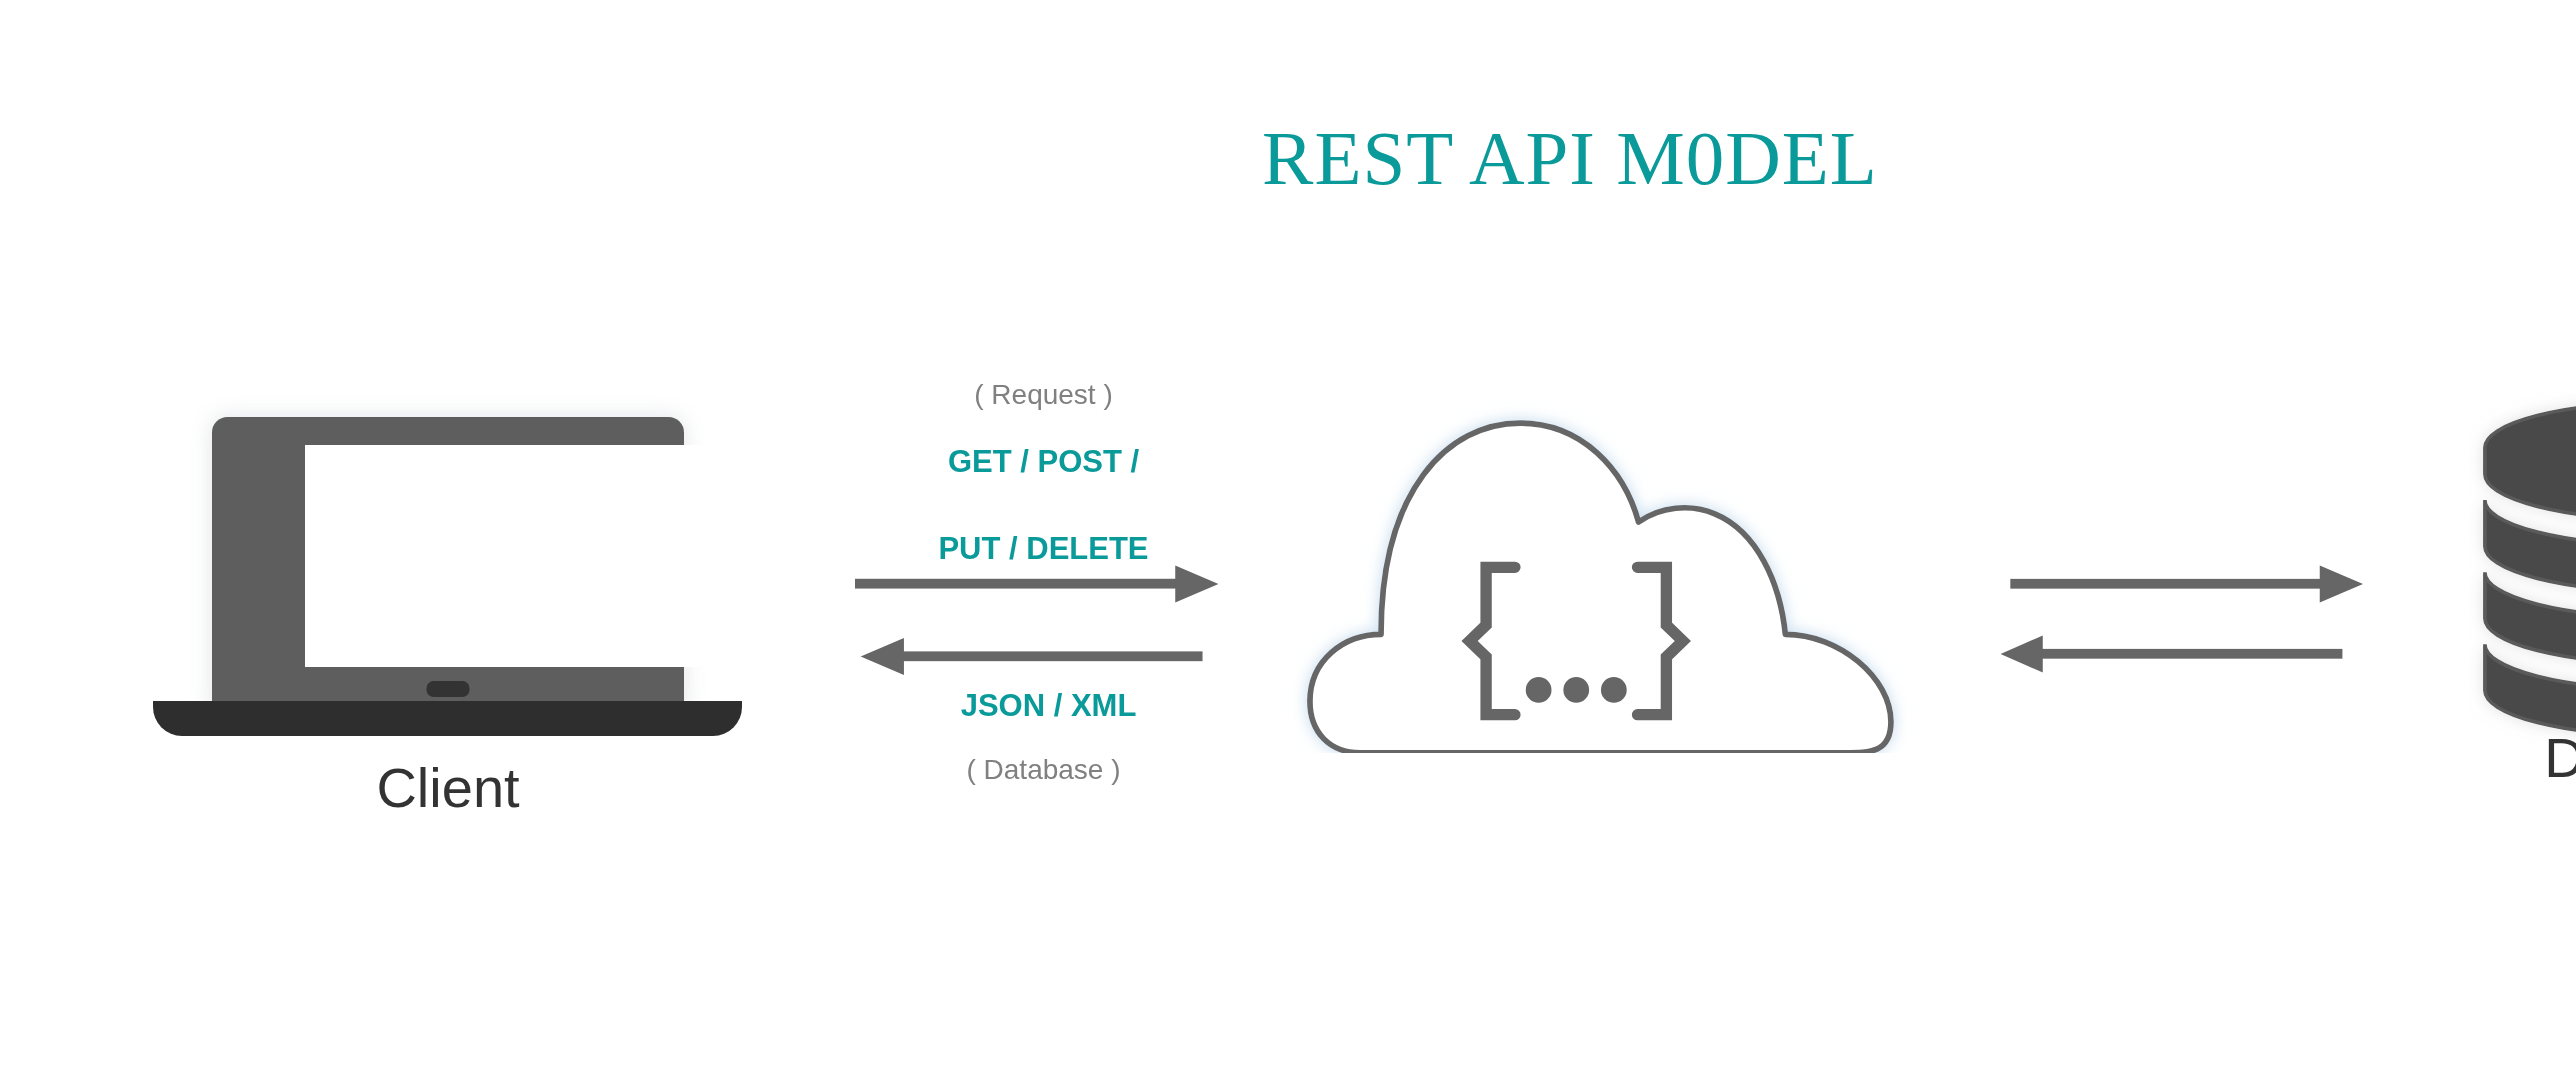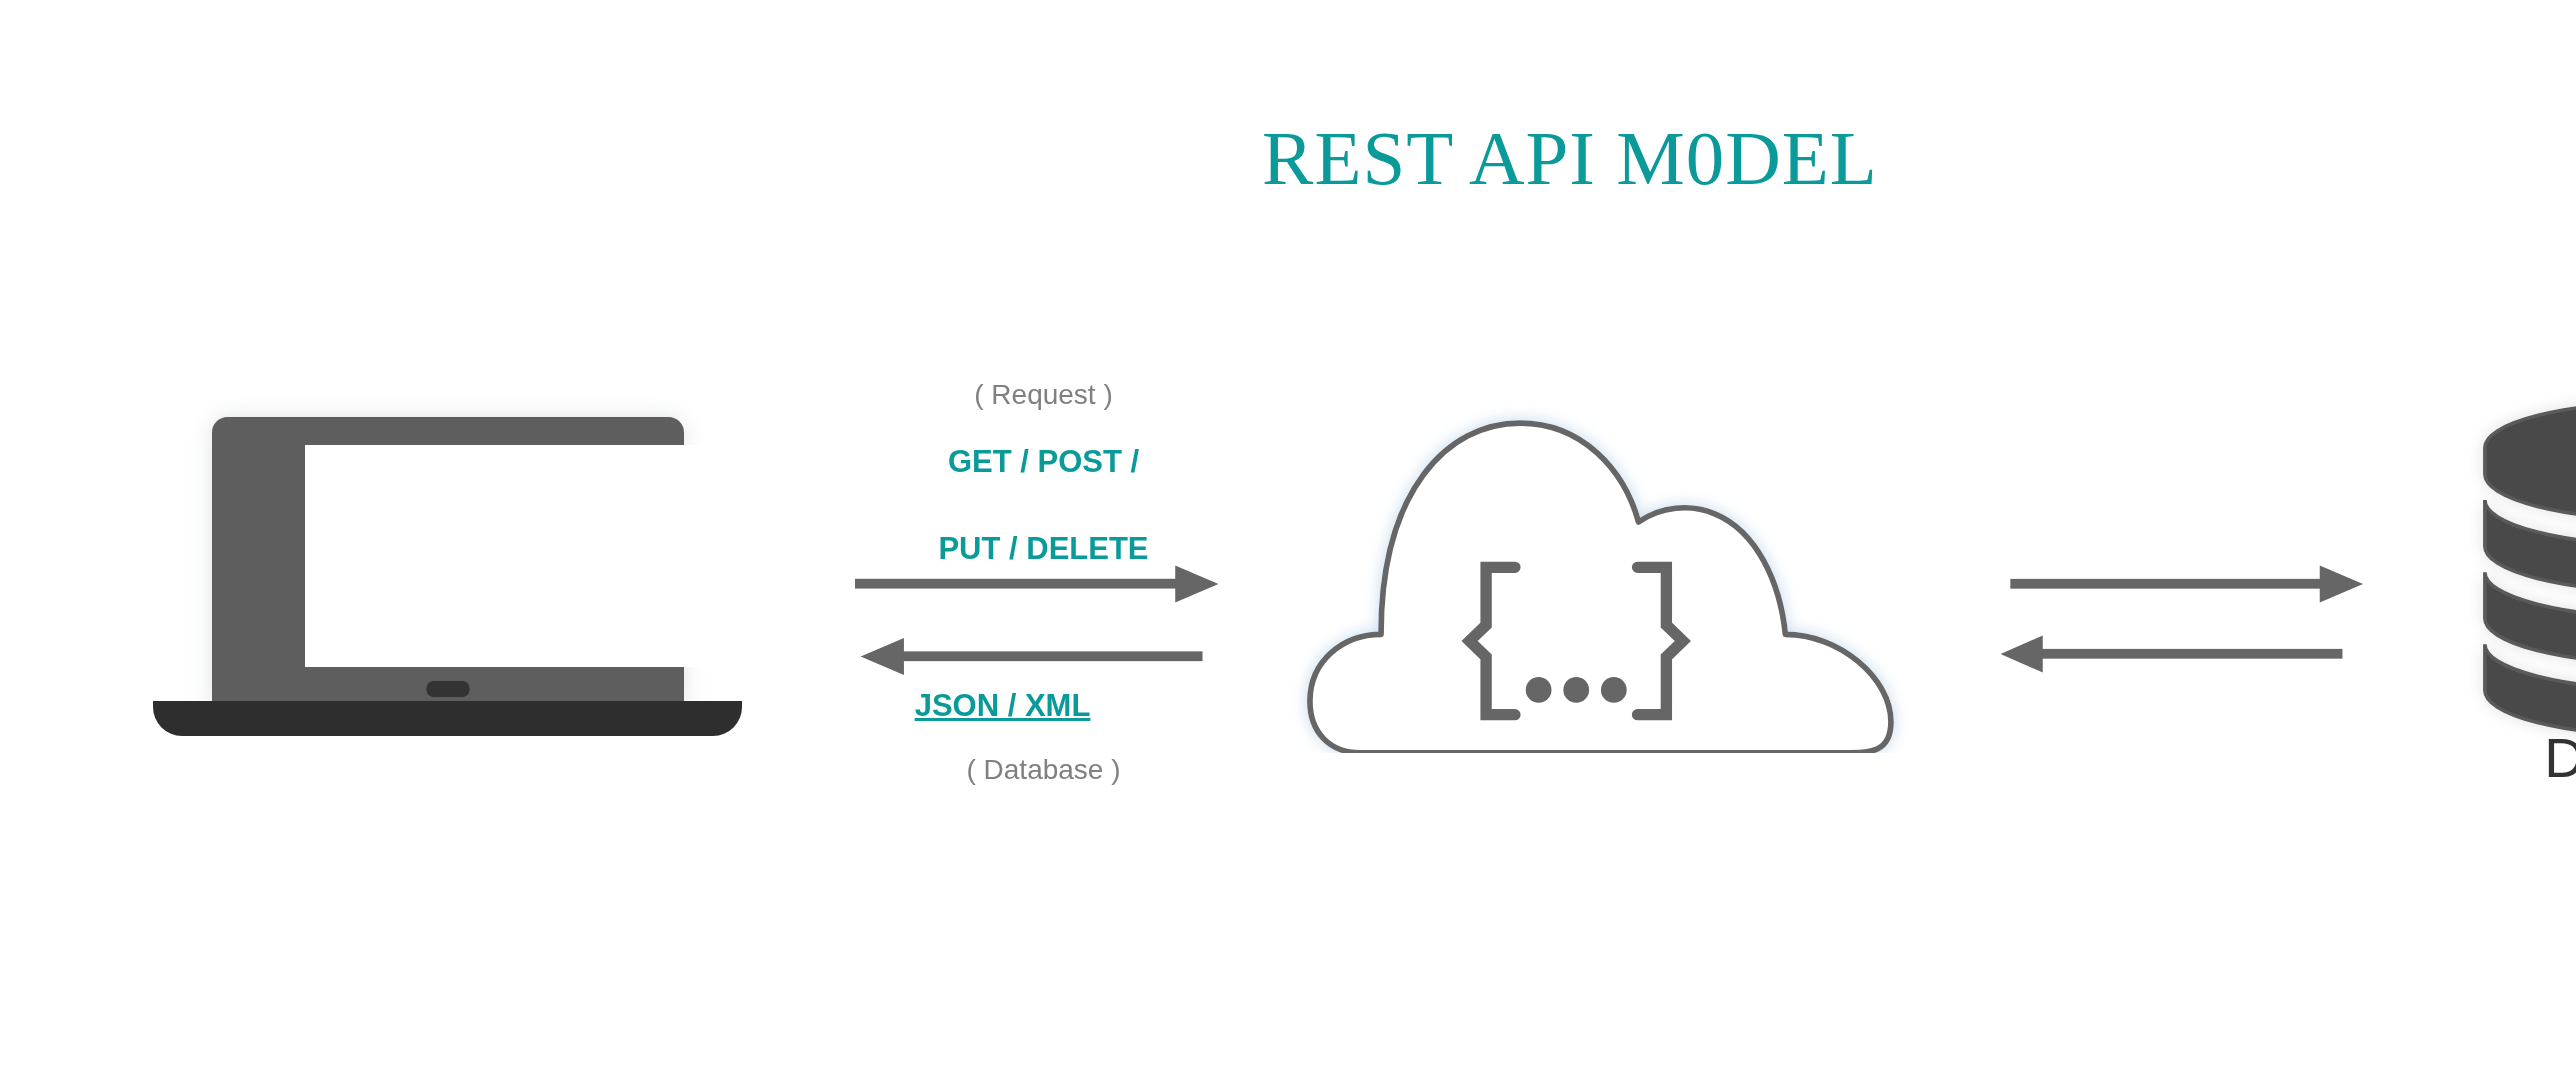--- a/index.html
+++ b/index.html
@@ -162,38 +162,39 @@
     font-size: 28px;
   }
   .arrow-text.accent {
     color: #0a9a9a;
     font-size: 31px;
     font-weight: bold;
   }
   #label-request       { left: 853px; top: 381px; }
   #label-methods-1     { left: 853px; top: 446px; }
   #label-methods-2     { left: 853px; top: 505px; margin-top: 28px; }
-  #label-payload       { left: 812px; top: 690px; text-decoration: underline; }
+  #label-payload       { left: 858px; top: 690px; }
   #label-response      { left: 853px; top: 756px; }
 </style>
 </head>
 <body>
 
 <div id="diagram-title">REST API M0DEL</div>
 
 <div class="node" id="client-node">
 
   <div id="laptop-icon">
     <div class="laptop-lid">
       <div class="laptop-screen"></div>
       <div class="laptop-notch"></div>
     </div>
     <div class="laptop-base"></div>
   </div>
 
+  <div class="node-label">Client</div>
 </div>
 
 <div class="node" id="restapi-node">
 
   <div id="cloud-icon">
     <svg viewBox="0 0 1260 700" xmlns="http://www.w3.org/2000/svg">
       <defs>
         <filter id="cloudGlow" x="-25%" y="-25%" width="150%" height="150%">
           <feGaussianBlur in="SourceAlpha" stdDeviation="16" result="b"></feGaussianBlur>
           <feFlood flood-color="#b9d4ea" flood-opacity="0.85" result="c"></feFlood>

